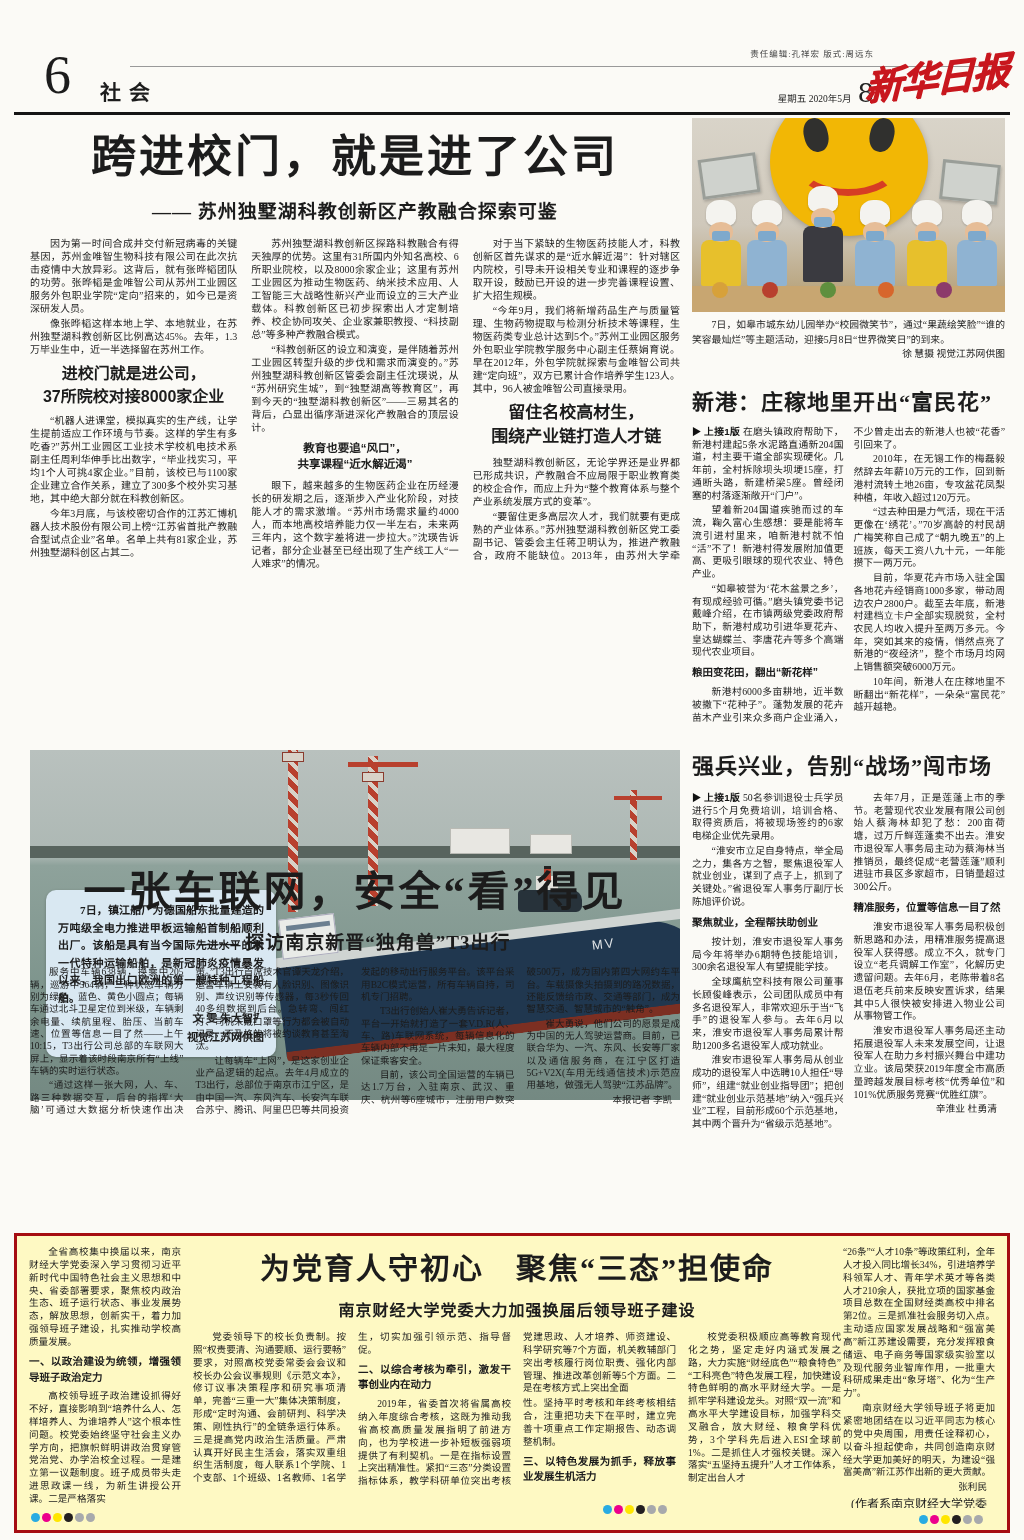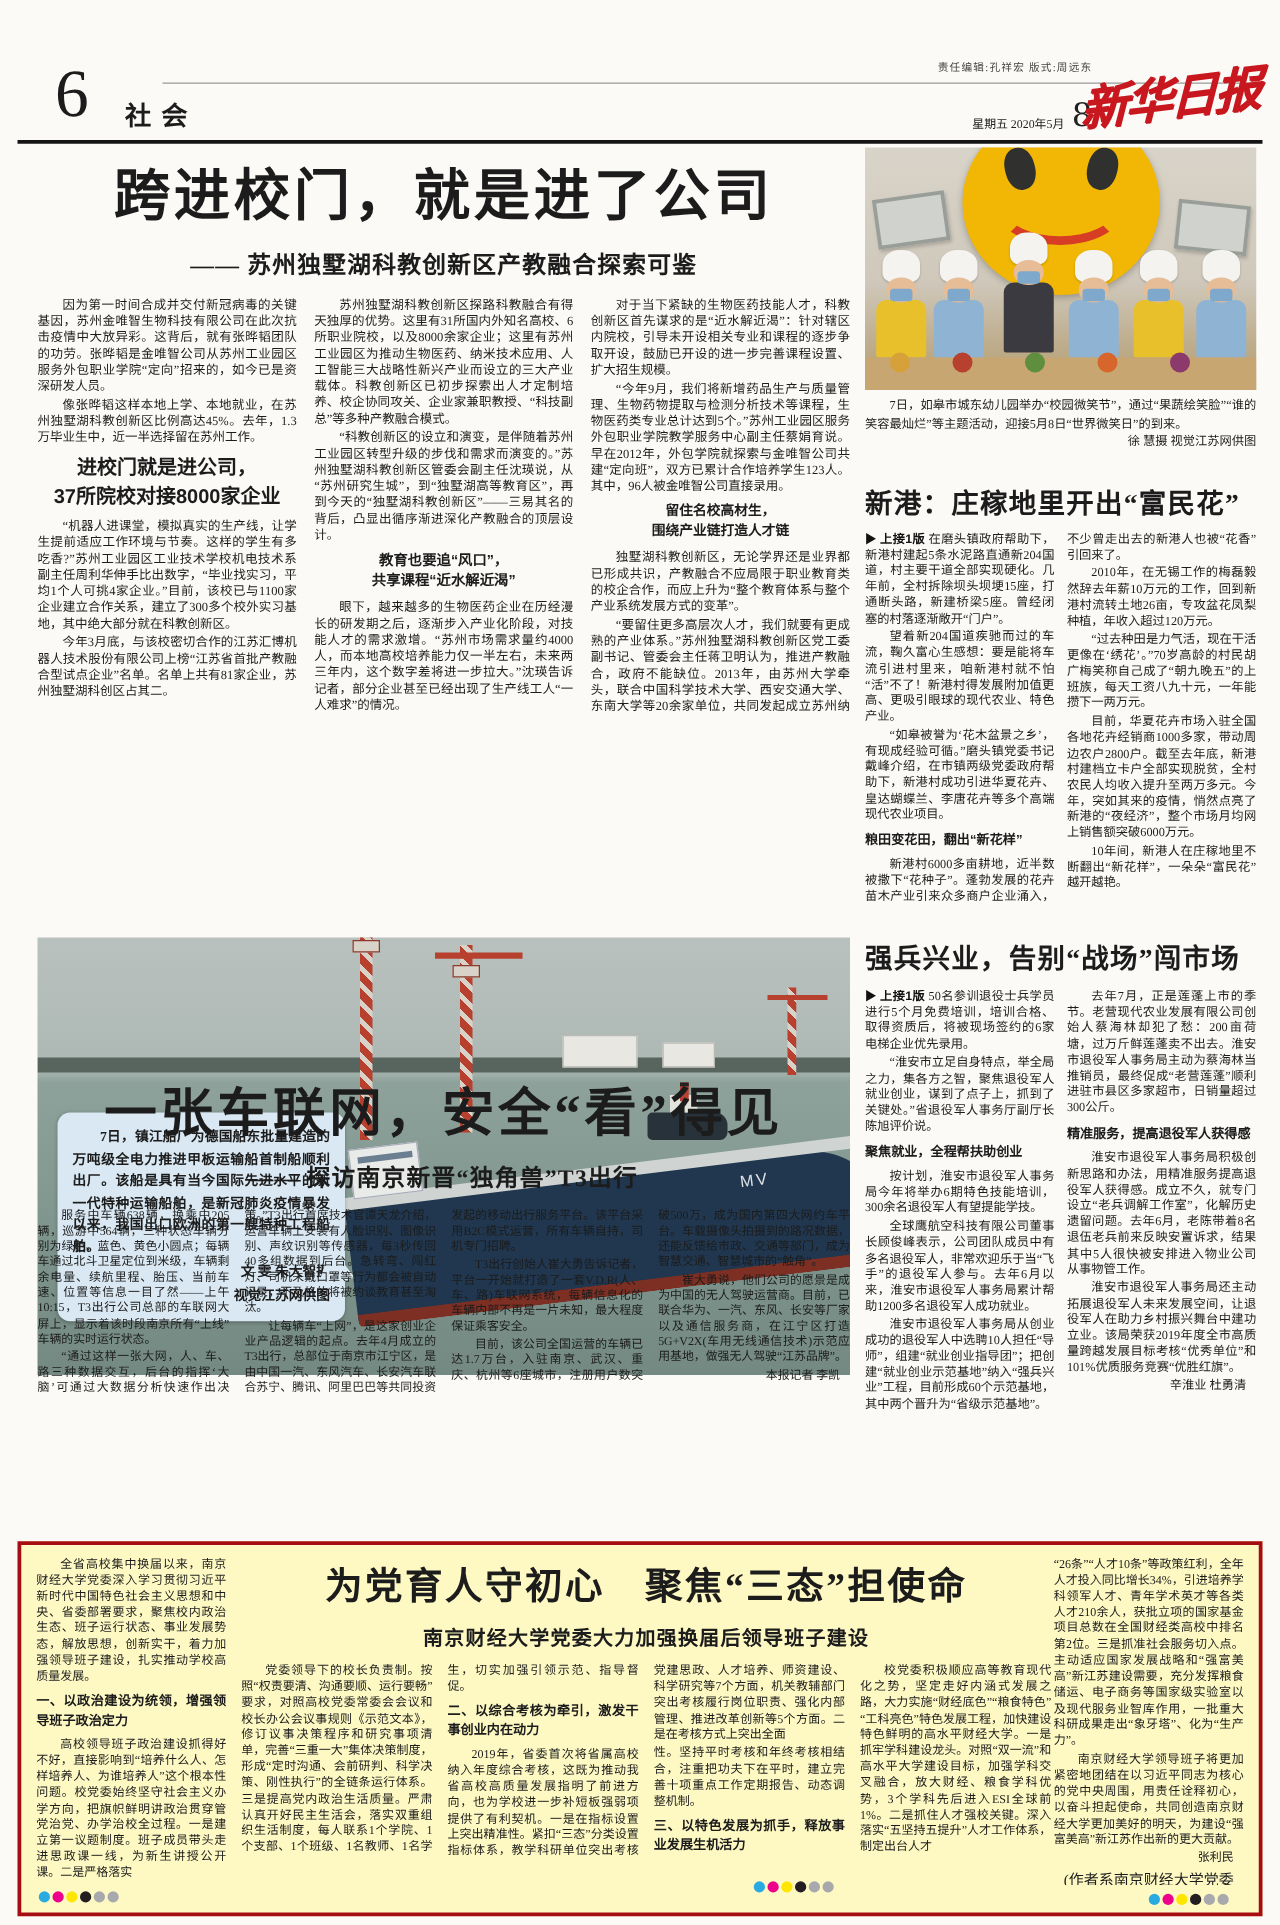--- a/index.html
+++ b/index.html
@@ -118,21 +118,21 @@
 37所院校对接8000家企业</div>
     <p>“机器人进课堂，模拟真实的生产线，让学生提前适应工作环境与节奏。这样的学生有多吃香?”苏州工业园区工业技术学校机电技术系副主任周利华伸手比出数字，“毕业找实习，平均1个人可挑4家企业。”目前，该校已与1100家企业建立合作关系，建立了300多个校外实习基地，其中绝大部分就在科教创新区。</p>
     <p>今年3月底，与该校密切合作的江苏汇博机器人技术股份有限公司上榜“江苏省首批产教融合型试点企业”名单。名单上共有81家企业，苏州独墅湖科创区占其二。</p>
     <p>苏州独墅湖科教创新区探路科教融合有得天独厚的优势。这里有31所国内外知名高校、6所职业院校，以及8000余家企业；这里有苏州工业园区为推动生物医药、纳米技术应用、人工智能三大战略性新兴产业而设立的三大产业载体。科教创新区已初步探索出人才定制培养、校企协同攻关、企业家兼职教授、“科技副总”等多种产教融合模式。</p>
     <p>“科教创新区的设立和演变，是伴随着苏州工业园区转型升级的步伐和需求而演变的。”苏州独墅湖科教创新区管委会副主任沈瑛说，从“苏州研究生城”，到“独墅湖高等教育区”，再到今天的“独墅湖科教创新区”——三易其名的背后，凸显出循序渐进深化产教融合的顶层设计。</p>
     <div class="subhead" style="font-size:11.5px">教育也要追“风口”，
 共享课程“近水解近渴”</div>
     <p>眼下，越来越多的生物医药企业在历经漫长的研发期之后，逐渐步入产业化阶段，对技能人才的需求激增。“苏州市场需求量约4000人，而本地高校培养能力仅一半左右，未来两三年内，这个数字差将进一步拉大。”沈瑛告诉记者，部分企业甚至已经出现了生产线工人“一人难求”的情况。</p>
     <p>对于当下紧缺的生物医药技能人才，科教创新区首先谋求的是“近水解近渴”：针对辖区内院校，引导未开设相关专业和课程的逐步争取开设，鼓励已开设的进一步完善课程设置、扩大招生规模。</p>
     <p>“今年9月，我们将新增药品生产与质量管理、生物药物提取与检测分析技术等课程，生物医药类专业总计达到5个。”苏州工业园区服务外包职业学院教学服务中心副主任蔡娟育说。早在2012年，外包学院就探索与金唯智公司共建“定向班”，双方已累计合作培养学生123人。其中，96人被金唯智公司直接录用。</p>
-    <div class="subhead" style="font-size:11px">留住名校高材生，
+    <div class="subhead" style="font-size:17px">留住名校高材生，
 围绕产业链打造人才链</div>
     <p>独墅湖科教创新区，无论学界还是业界都已形成共识，产教融合不应局限于职业教育类的校企合作，而应上升为“整个教育体系与整个产业系统发展方式的变革”。</p>
     <p>“要留住更多高层次人才，我们就要有更成熟的产业体系。”苏州独墅湖科教创新区党工委副书记、管委会主任蒋卫明认为，推进产教融合，政府不能缺位。2013年，由苏州大学牵头，联合中国科学技术大学、西安交通大学、东南大学等20余家单位，共同发起成立苏州纳米科技协同创新中心，累计培育纳米企业20余家，并为200余家纳米企业提供服务。去年，科教创新区先后组织4场产学研对接暨企业服务会，组织200多家企业和10余家高校院所面对面对接。</p>
 
   </div>
 </div>
 
 <div class="abs kids-photo" style="left:692px;top:118px;width:313px;height:194px">
   <div class="smiley">
     <div class="eye l"></div>
@@ -249,21 +249,21 @@
     <p class="lead">
       <span class="marker">上接1版</span>
       <span>50名参训退役士兵学员进行5个月免费培训，培训合格、取得资质后，将被现场签约的6家电梯企业优先录用。</span>
     </p>
     <p>“淮安市立足自身特点，举全局之力，集各方之智，聚焦退役军人就业创业，谋到了点子上，抓到了关键处。”省退役军人事务厅副厅长陈旭评价说。</p>
     <div class="subhead" style="font-size:10.5px;text-align:left">聚焦就业，全程帮扶助创业</div>
     <p>按计划，淮安市退役军人事务局今年将举办6期特色技能培训，300余名退役军人有望提能学技。</p>
     <p>全球鹰航空科技有限公司董事长顾俊峰表示，公司团队成员中有多名退役军人，非常欢迎乐于当“飞手”的退役军人参与。去年6月以来，淮安市退役军人事务局累计帮助1200多名退役军人成功就业。</p>
     <p>淮安市退役军人事务局从创业成功的退役军人中选聘10人担任“导师”，组建“就业创业指导团”；把创建“就业创业示范基地”纳入“强兵兴业”工程，目前形成60个示范基地，其中两个晋升为“省级示范基地”。</p>
     <p>去年7月，正是莲蓬上市的季节。老营现代农业发展有限公司创始人蔡海林却犯了愁：200亩荷塘，过万斤鲜莲蓬卖不出去。淮安市退役军人事务局主动为蔡海林当推销员，最终促成“老营莲蓬”顺利进驻市县区多家超市，日销量超过300公斤。</p>
-    <div class="subhead" style="font-size:10.5px;text-align:left">精准服务，提高退役军人获得感</div>
+    <div class="subhead" style="font-size:10.5px;text-align:left">精准服务，位置等信息一目了然</div>
     <p>淮安市退役军人事务局积极创新思路和办法，用精准服务提高退役军人获得感。成立不久，就专门设立“老兵调解工作室”，化解历史遗留问题。去年6月，老陈带着8名退伍老兵前来反映安置诉求，结果其中5人很快被安排进入物业公司从事物管工作。</p>
     <p>淮安市退役军人事务局还主动拓展退役军人未来发展空间，让退役军人在助力乡村振兴舞台中建功立业。该局荣获2019年度全市高质量跨越发展目标考核“优秀单位”和101%优质服务竞赛“优胜红旗”。</p>
     <p class="byline">辛淮业  杜勇清</p>
   </div>
 </div>
 
 <div class="abs red-box" style="left:14px;top:1233px;width:996px;height:300px">
 
   <div class="boxcol" style="left:12px;top:10px;width:152px;height:258px">
     <p>全省高校集中换届以来，南京财经大学党委深入学习贯彻习近平新时代中国特色社会主义思想和中央、省委部署要求，聚焦校内政治生态、班子运行状态、事业发展势态，解放思想，创新实干，着力加强领导班子建设，扎实推动学校高质量发展。</p>

